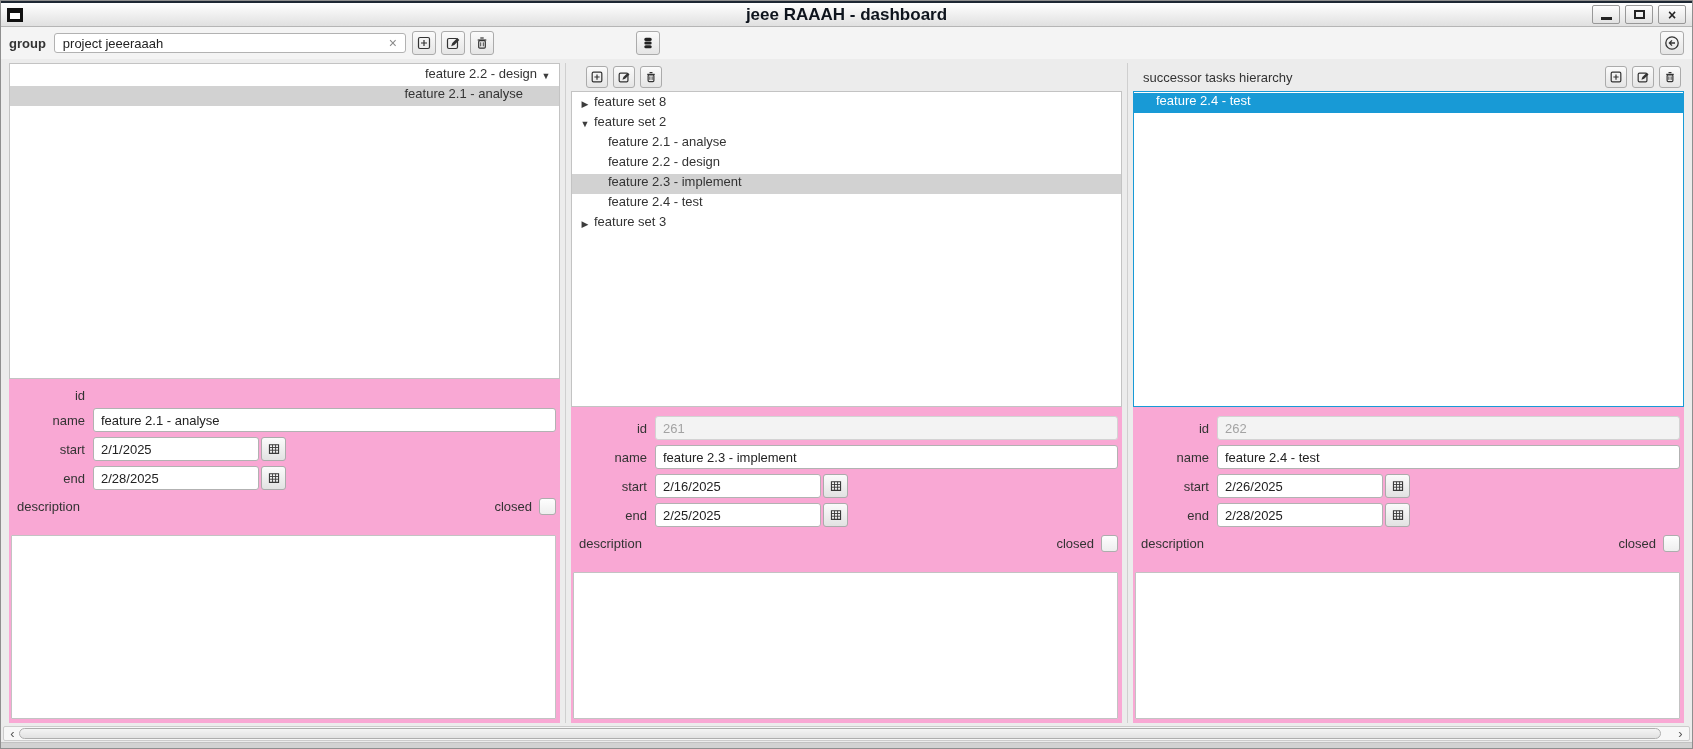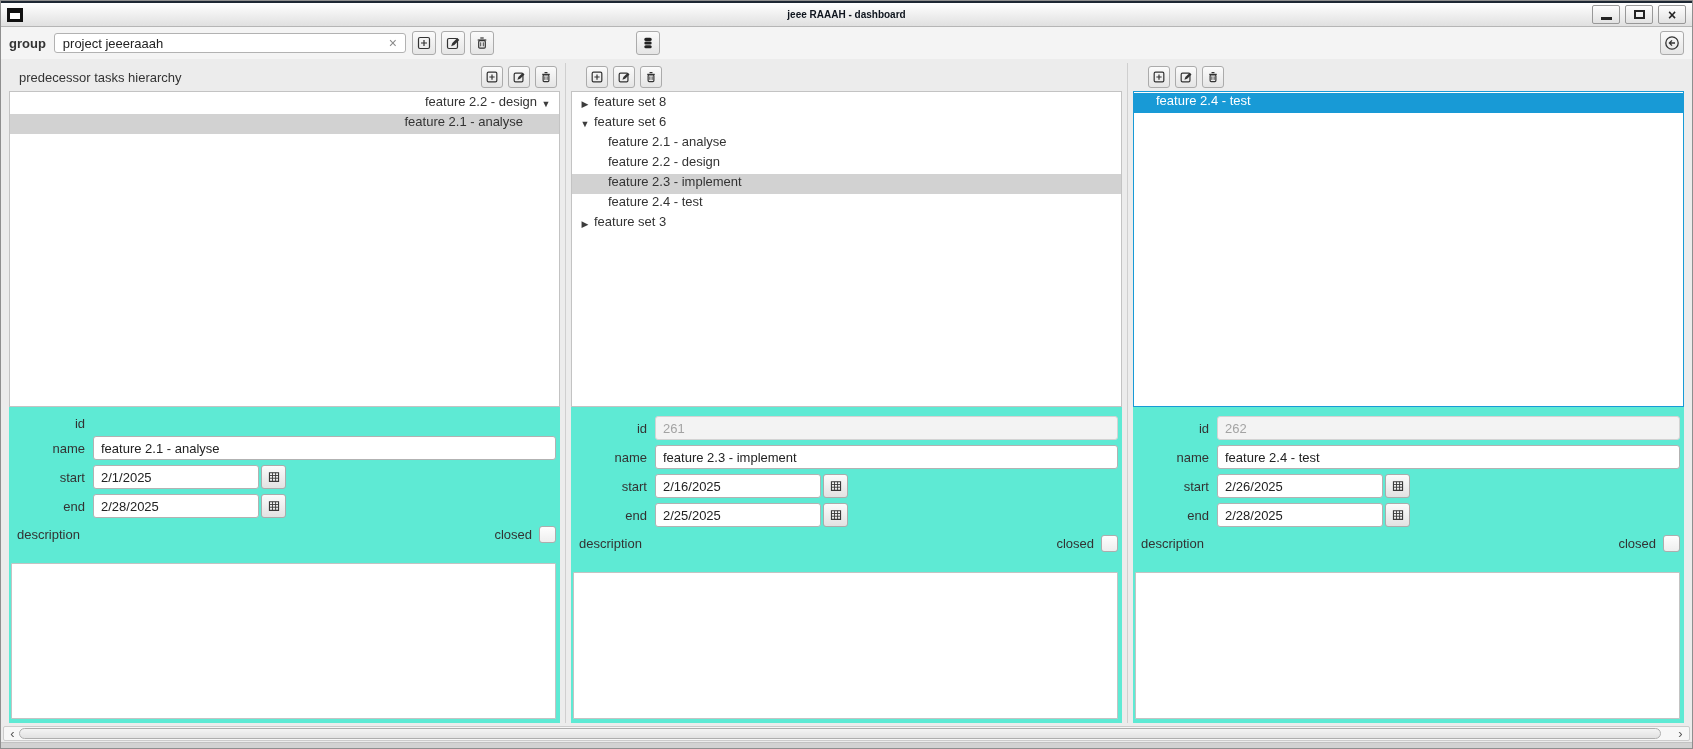--- a/index.html
+++ b/index.html
@@ -11,21 +11,21 @@
     font-family:"Liberation Sans","DejaVu Sans",sans-serif;font-size:13px;color:#333;
     overflow:hidden;
   }
   
   .titlebar{
     height:26px;flex:none;position:relative;
     background:linear-gradient(#ffffff,#e0e0e0);
     border-top:2px solid #1d2733;border-bottom:1px solid #b5b5b5;
     display:flex;align-items:center;padding:0 6px;
   }
-  .title{position:absolute;left:0;right:0;text-align:center;font-weight:bold;color:#0e141d;font-size:10px;}
+  .title{position:absolute;left:0;right:0;text-align:center;font-weight:bold;color:#0e141d;font-size:17px;}
   .app-icon{width:16px;height:14px;border:3px solid #101010;border-top-width:5px;background:#fff;z-index:1;}
   .win-controls{margin-left:auto;display:flex;gap:5px;z-index:1;}
   .win-btn{width:28px;height:19px;border:1px solid #989898;border-radius:2px;
     background:linear-gradient(#fdfdfd,#e2e2e2);display:flex;align-items:center;justify-content:center;cursor:default;}
   .glyph-min{width:11px;height:2.5px;background:#222;margin-top:8px;}
   .glyph-max{width:11px;height:9px;border:2px solid #222;}
   .glyph-close{font-size:14px;font-weight:bold;color:#222;line-height:1;}
   
   .toolbar{height:32px;flex:none;background:#f4f4f4;display:flex;align-items:center;padding:0 8px;}
   .group-label{margin-right:8px;color:#333;font-weight:bold;}
@@ -52,21 +52,21 @@
   .tree{height:316px;flex:none;background:#fff;border:1px solid #c3c3c3;padding-top:2px;overflow:hidden;}
   .tree.focused{border:1px solid #189ad6;padding-top:1px;}
   .tree-row{height:20px;display:flex;color:#333;white-space:nowrap;}
   .tree-row.rtl{justify-content:flex-end;}
   .tree-row.sel-inactive{background:#d2d2d2;}
   .tree-row.sel-active{background:#189ad6;color:#fff;}
   .expander{width:14px;flex:none;text-align:center;font-size:9px;color:#3c3c3c;line-height:20px;}
   .sel-active .expander{color:#fff;}
   .tree-label{padding:0 2px;}
   
-  .form{flex:1;display:flex;flex-direction:column;background:#5eead4;padding:9px 4px 4px 2px;min-height:0;}
+  .form{flex:1;display:flex;flex-direction:column;background:#f9a8d4;padding:9px 4px 4px 2px;min-height:0;}
   .form-row{display:flex;align-items:center;margin-bottom:5px;flex:none;}
   .form-label{width:74px;flex:none;text-align:right;margin-right:8px;color:#333;}
   .tf{height:24px;border:1px solid #b2b2b2;border-radius:3px;background:#fff;color:#222;
     padding:0 7px;font:13px "Liberation Sans","DejaVu Sans",sans-serif;outline:none;}
   .tf.full{flex:1;min-width:0;}
   .tf.disabled{background:#f3f3f3;border-color:#d3d3d3;color:#a3a3a3;}
   .tf.date{width:166px;flex:none;}
   .cal-btn{width:25px;height:24px;margin-left:2px;border:1px solid #ababab;border-radius:3px;
     background:linear-gradient(#fbfbfb,#e2e2e2);display:flex;align-items:center;justify-content:center;flex:none;cursor:default;}
   .desc-row{display:flex;align-items:center;margin:3px 0 20px 0;padding-left:6px;flex:none;}
@@ -173,38 +173,20 @@
     <div class="btn">
         <svg class="ic" viewBox="0 0 16 16">
           <use href="#icon-back"></use>
         </svg>
       </div>
   </div>
 
   <div class="main">
 
     <div class="panel">
-      <div class="panel-header">
-        <span class="panel-title">predecessor tasks hierarchy</span>
-        <div class="hbtn">
-            <svg class="ic-sm" viewBox="0 0 16 16">
-              <use href="#icon-add"></use>
-            </svg>
-          </div>
-        <div class="hbtn">
-            <svg class="ic-sm" viewBox="0 0 16 16">
-              <use href="#icon-edit"></use>
-            </svg>
-          </div>
-        <div class="hbtn">
-            <svg class="ic-sm" viewBox="0 0 16 16">
-              <use href="#icon-trash"></use>
-            </svg>
-          </div>
-      </div>
       <div class="tree">
           <div class="tree-row rtl" style="padding-right: 6px;">
             <span class="tree-label">feature 2.2 - design</span>
             <span class="expander">▼</span>
           </div>
           <div class="tree-row sel-inactive rtl" style="padding-right: 20px;">
             <span class="tree-label">feature 2.1 - analyse</span>
             <span class="expander"></span>
           </div>
         </div>
@@ -263,21 +245,21 @@
             </svg>
           </div>
       </div>
       <div class="tree">
           <div class="tree-row" style="padding-left: 6px;">
             <span class="expander">▶</span>
             <span class="tree-label">feature set 8</span>
           </div>
           <div class="tree-row" style="padding-left: 6px;">
             <span class="expander">▼</span>
-            <span class="tree-label">feature set 6</span>
+            <span class="tree-label">feature set 2</span>
           </div>
           <div class="tree-row" style="padding-left: 20px;">
             <span class="expander"></span>
             <span class="tree-label">feature 2.1 - analyse</span>
           </div>
           <div class="tree-row" style="padding-left: 20px;">
             <span class="expander"></span>
             <span class="tree-label">feature 2.2 - design</span>
           </div>
           <div class="tree-row sel-inactive" style="padding-left: 20px;">
@@ -326,20 +308,21 @@
           <div class="checkbox"></div>
         </div>
         <textarea class="desc-area" style=""></textarea>
       </div>
     </div>
 
     <div class="pane-divider"></div>
 
     <div class="panel">
       <div class="panel-header">
+        <span class="panel-title">successor tasks hierarchy</span>
         <div class="hbtn">
             <svg class="ic-sm" viewBox="0 0 16 16">
               <use href="#icon-add"></use>
             </svg>
           </div>
         <div class="hbtn">
             <svg class="ic-sm" viewBox="0 0 16 16">
               <use href="#icon-edit"></use>
             </svg>
           </div>

